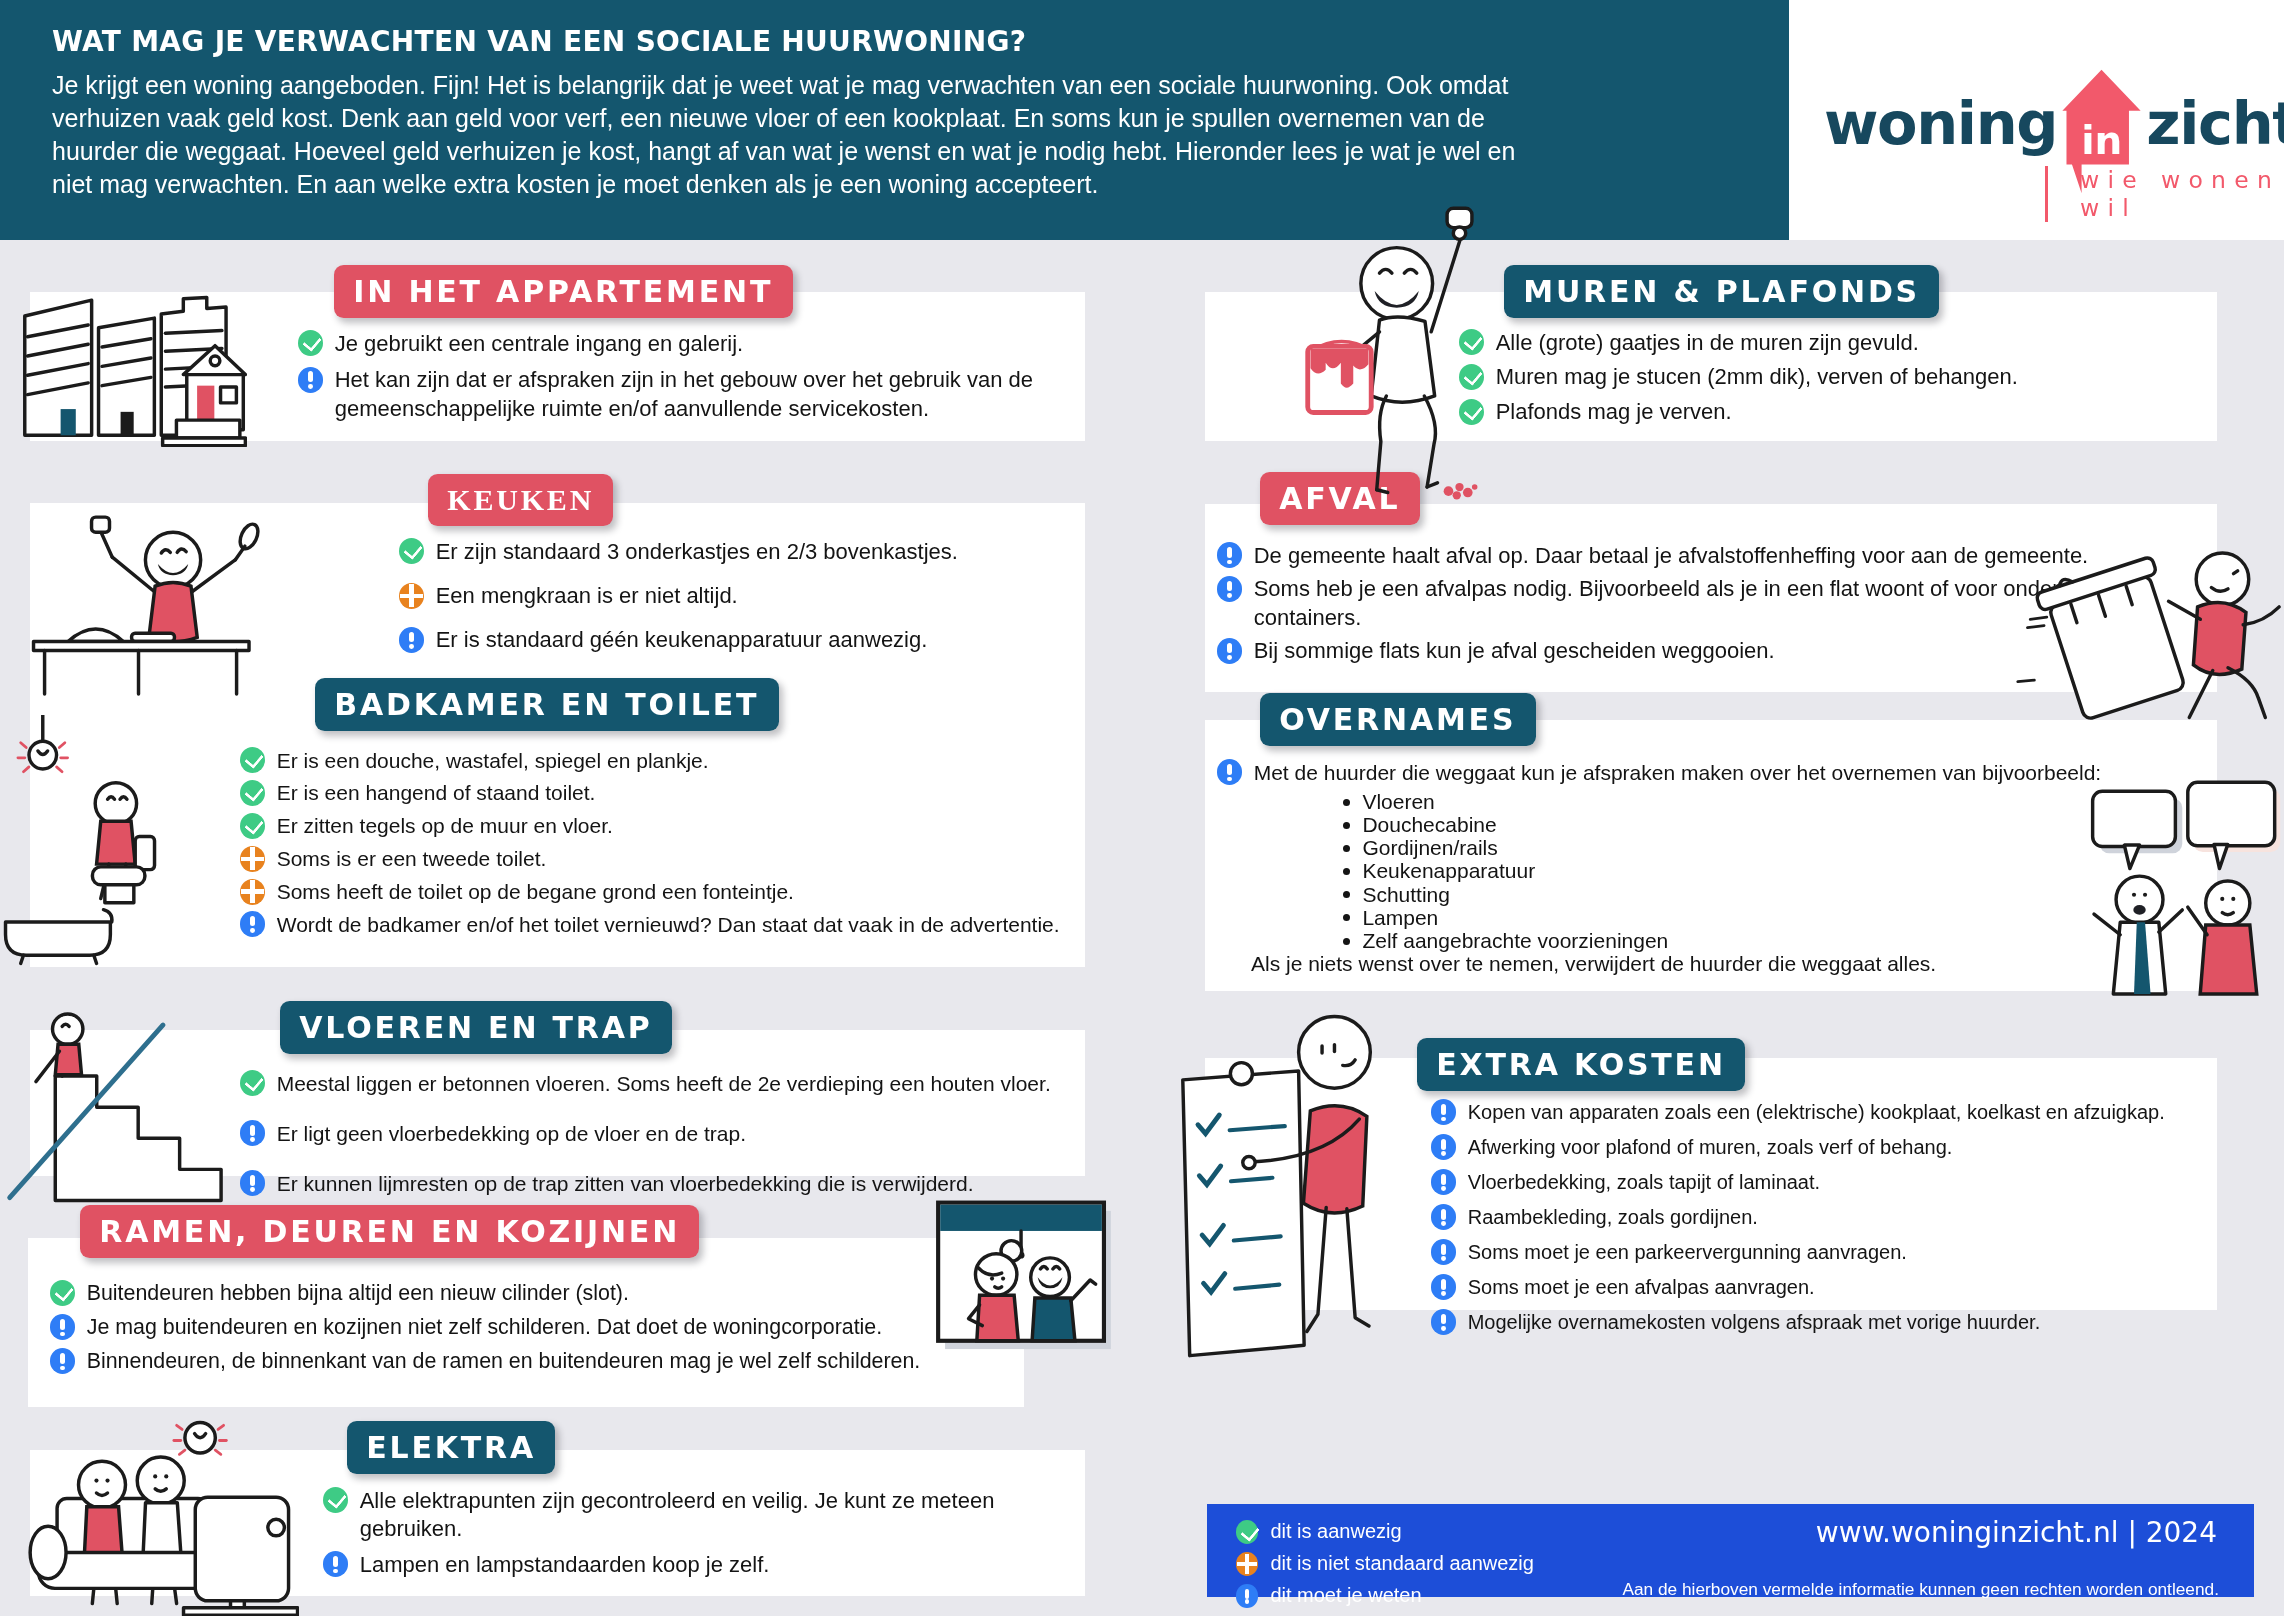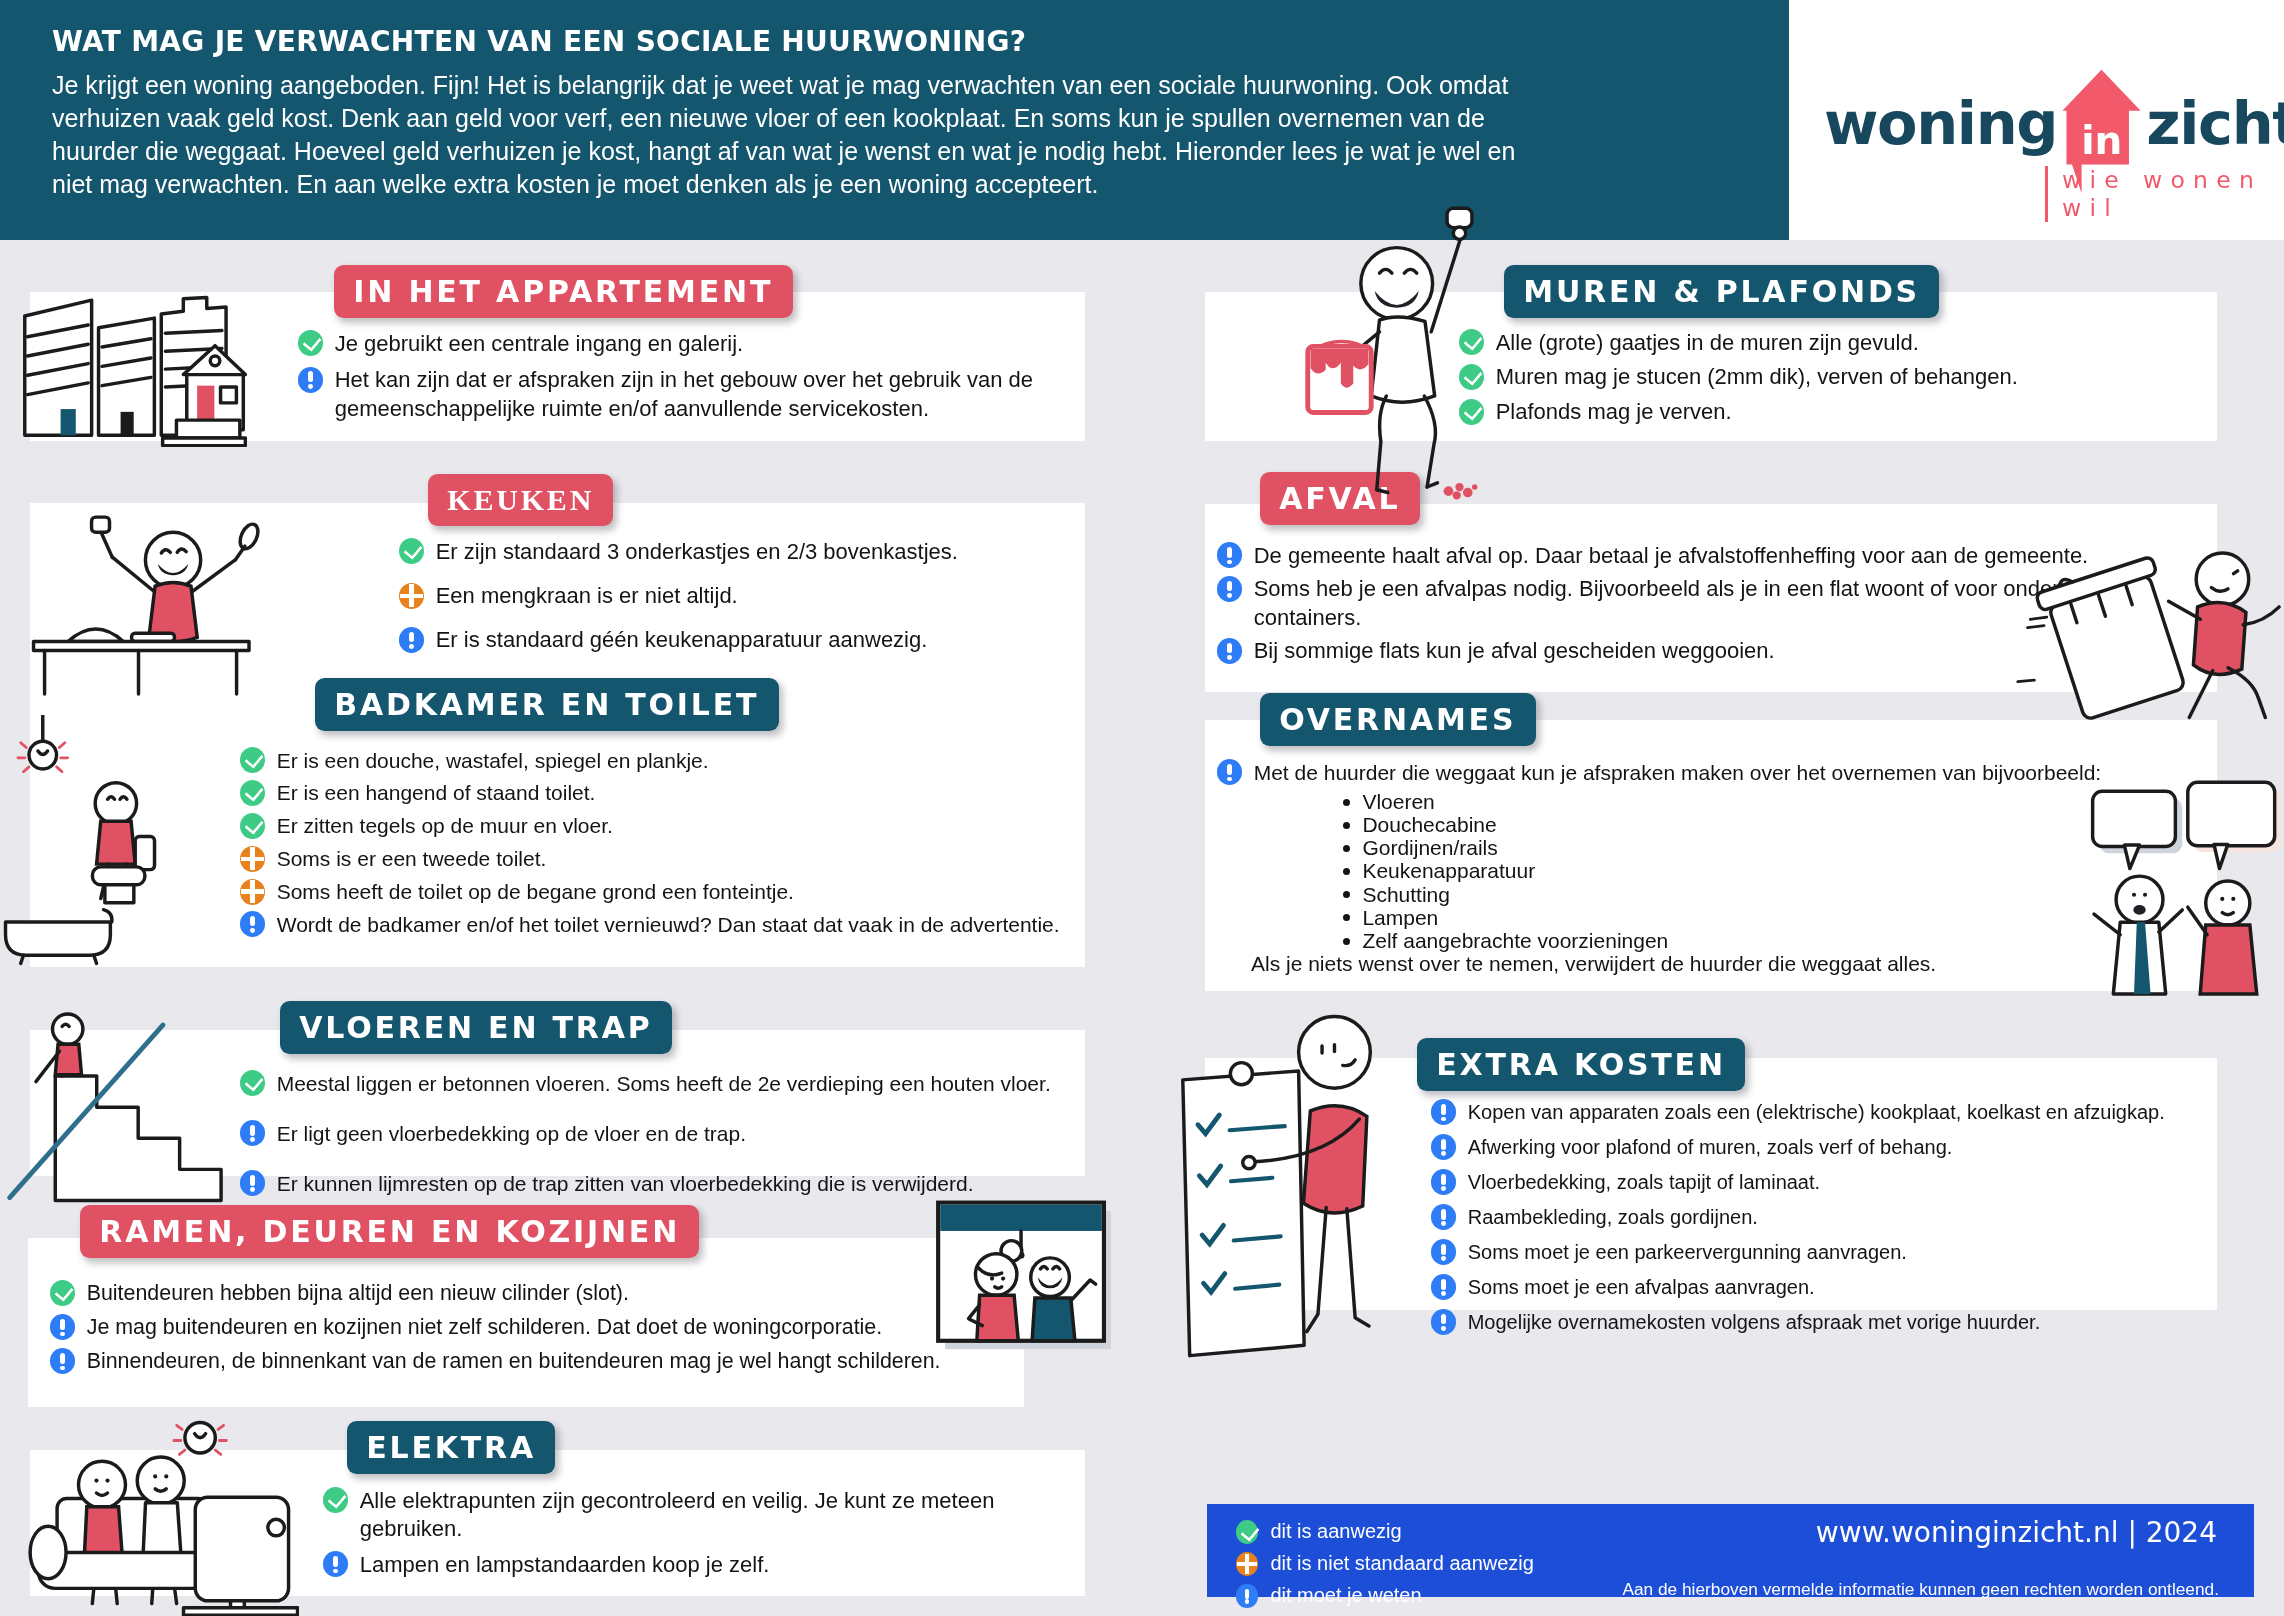--- a/index.html
+++ b/index.html
@@ -17,21 +17,21 @@
   #page-title{font-family:"DejaVu Sans", sans-serif;font-size:28px;font-weight:bold;letter-spacing:0.3px;margin:0 0 11px 0;}
   #header-paragraph{font-size:25px;line-height:1.32;margin:0;width:1485px;}
   #logo-box{left:1789px;top:0;width:495px;height:240px;background:#ffffff;z-index:2;}
   #logo-row{position:absolute;left:35px;top:58px;display:flex;align-items:center;}
   .logo-word{font-family:"DejaVu Sans", sans-serif;font-weight:bold;font-size:59px;color:#17485e;letter-spacing:-1.4px;}
   #logo-house{position:relative;width:81px;height:131px;margin:0 4.1px;top:9.7px;}
   #logo-house svg{position:absolute;left:0;top:0;}
   #logo-in{position:absolute;left:0;top:50px;width:81px;text-align:center;color:#ffffff;
     font-family:"DejaVu Sans", sans-serif;font-weight:bold;font-size:39px;}
   #logo-tagline{position:absolute;left:256px;top:166px;color:#f2596b;font-size:23.5px;letter-spacing:8.3px;
-    border-left:3.5px solid #f2596b;padding-left:14px;font-family:"DejaVu Sans", sans-serif;}
+    border-left:3.5px solid #f2596b;padding-left:32px;font-family:"DejaVu Sans", sans-serif;}
 
   
   .card{position:absolute;background:#ffffff;z-index:2;}
   #card-appartement{left:30px;top:292px;width:1055px;height:149px;}
   #card-keuken{left:30px;top:503px;width:1055px;height:207px;}
   #card-badkamer{left:30px;top:707px;width:1055px;height:260px;}
   #card-vloeren{left:30px;top:1030px;width:1055px;height:146px;}
   #card-ramen{left:28px;top:1238px;width:996px;height:169px;}
   #card-elektra{left:30px;top:1450px;width:1055px;height:146px;}
   #card-muren{left:1205px;top:292px;width:1012px;height:149px;}
@@ -226,21 +226,21 @@
   <div class="item">
       <span class="icon check"></span>
       <span class="txt">Buitendeuren hebben bijna altijd een nieuw cilinder (slot).</span>
     </div>
   <div class="item">
       <span class="icon info"></span>
       <span class="txt">Je mag buitendeuren en kozijnen niet zelf schilderen. Dat doet de woningcorporatie.</span>
     </div>
   <div class="item">
       <span class="icon info"></span>
-      <span class="txt">Binnendeuren, de binnenkant van de ramen en buitendeuren mag je wel hangt schilderen.</span>
+      <span class="txt">Binnendeuren, de binnenkant van de ramen en buitendeuren mag je wel zelf schilderen.</span>
     </div>
 </div>
 
 <div class="items" id="items-elektra">
   <div class="item">
       <span class="icon check"></span>
       <span class="txt">Alle elektrapunten zijn gecontroleerd en veilig. Je kunt ze meteen gebruiken.</span>
     </div>
   <div class="item">
       <span class="icon info"></span>

